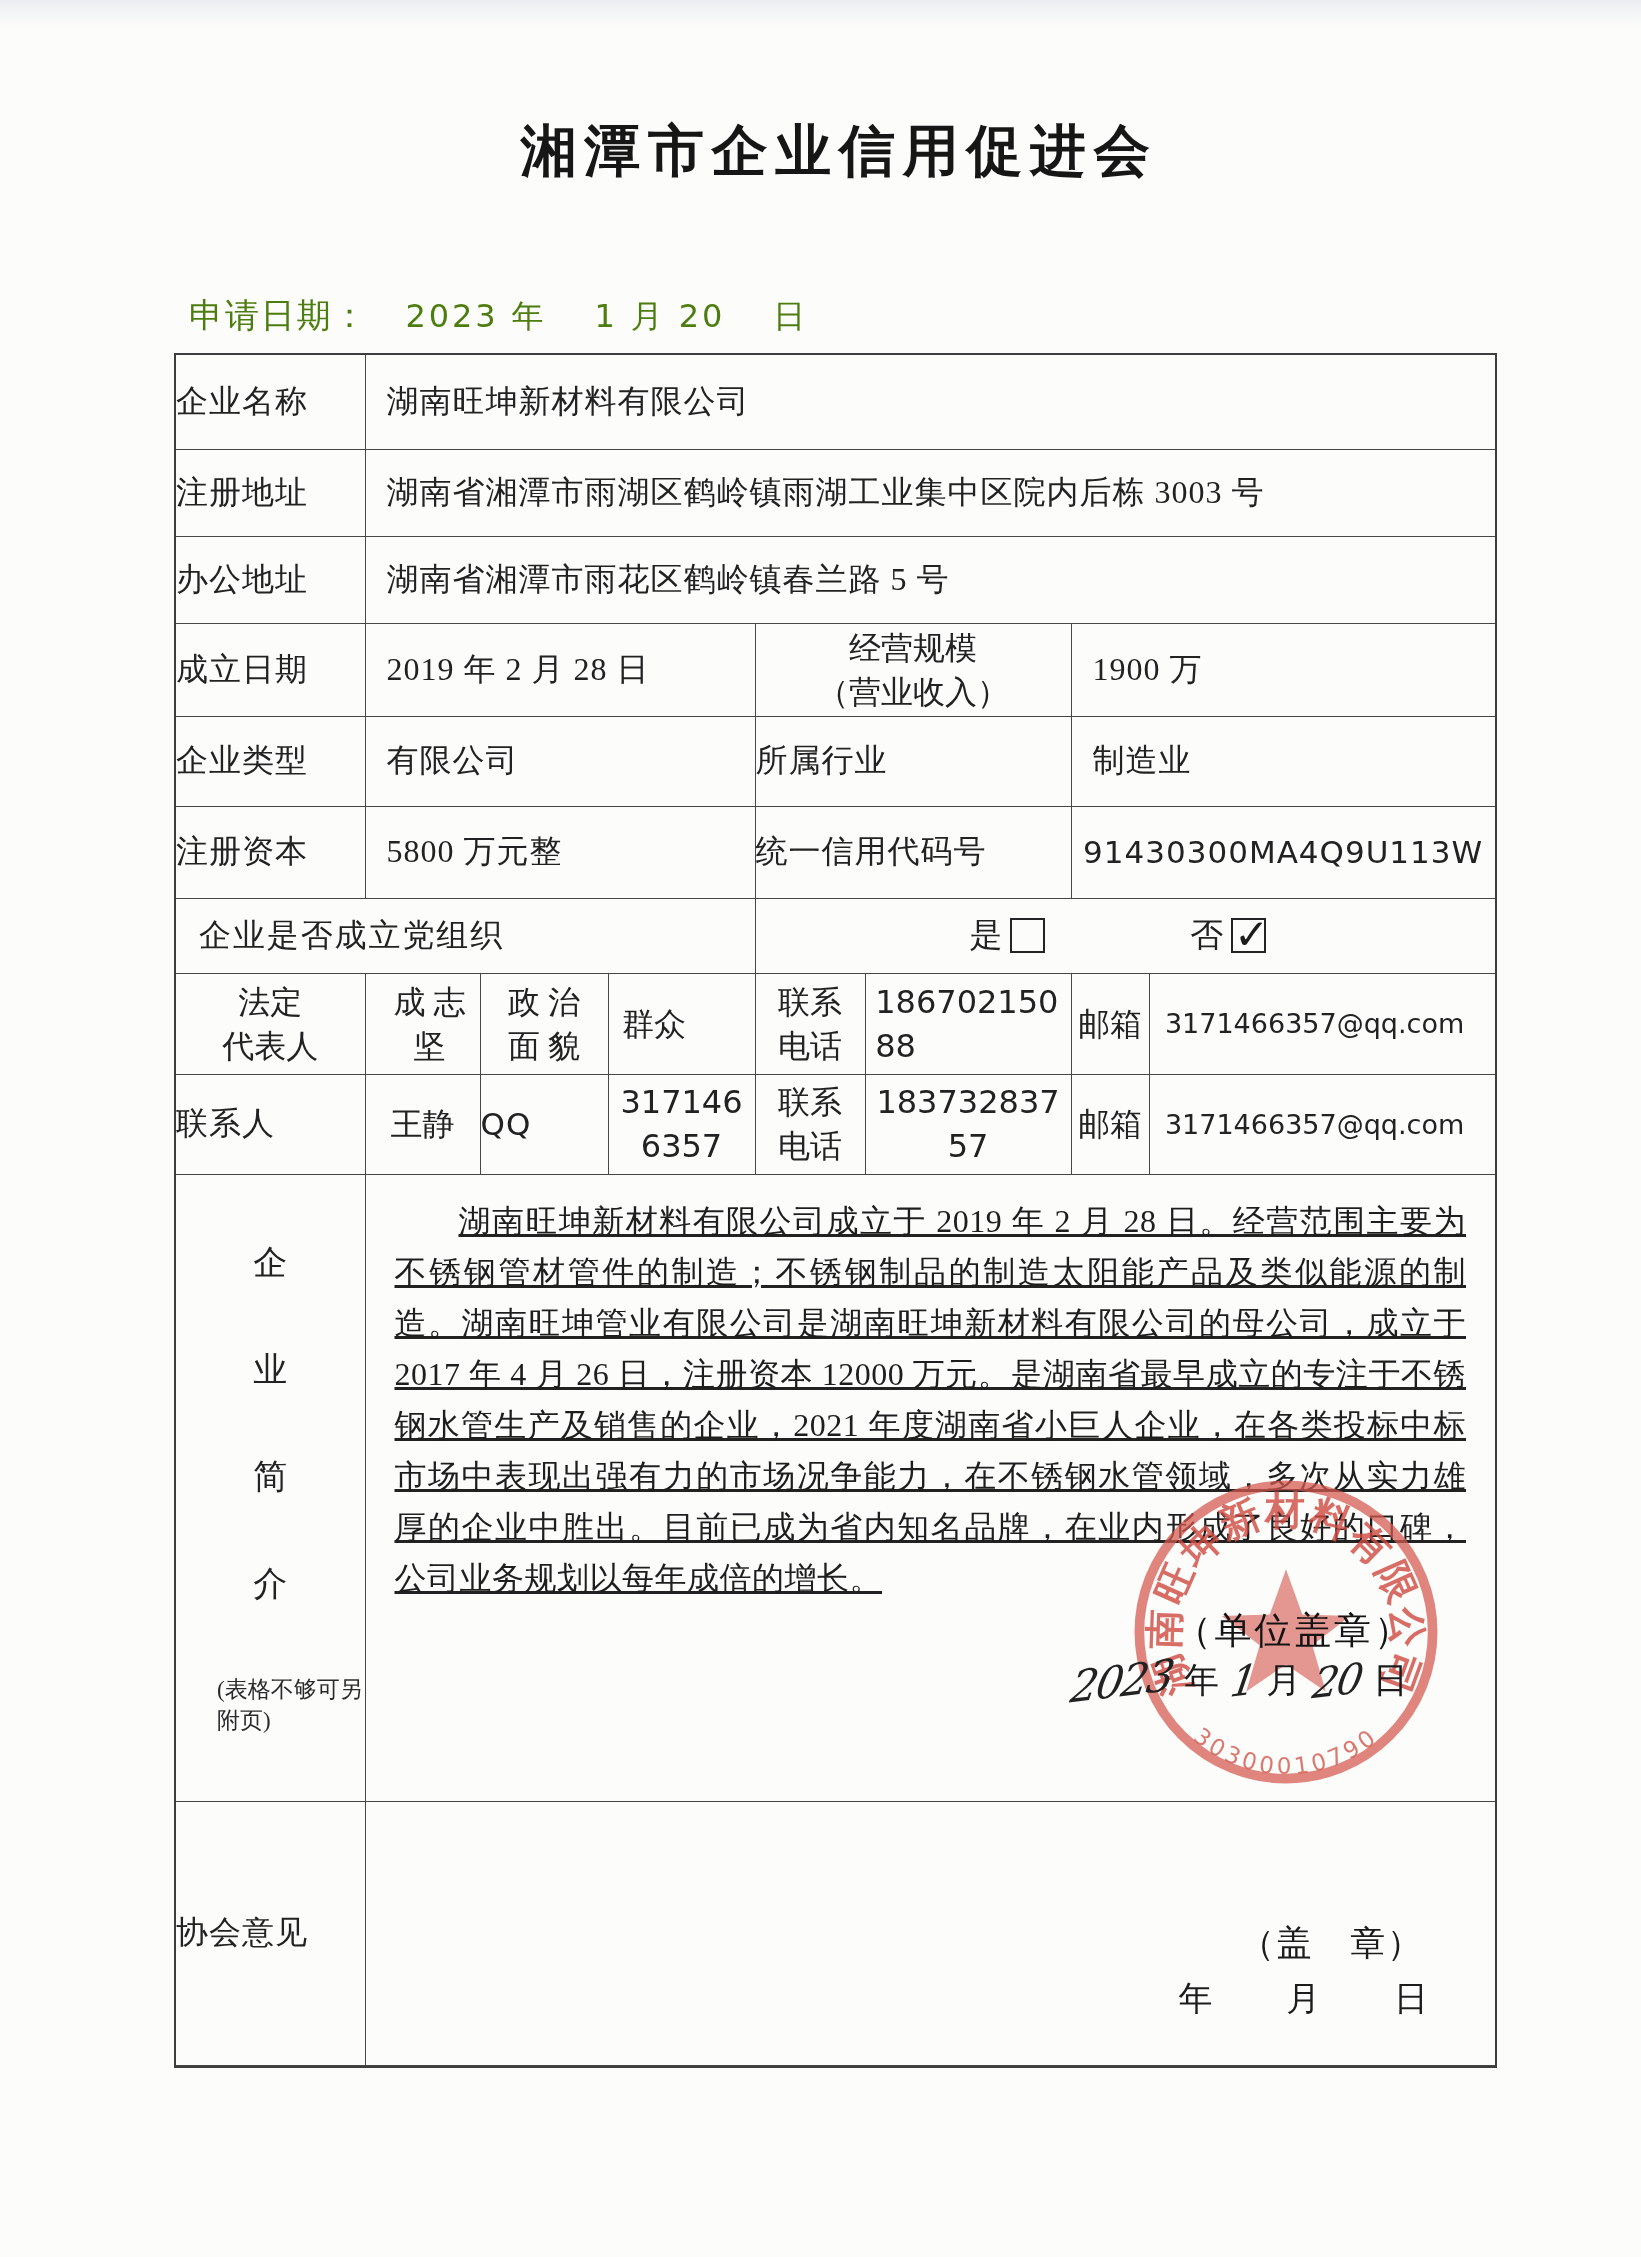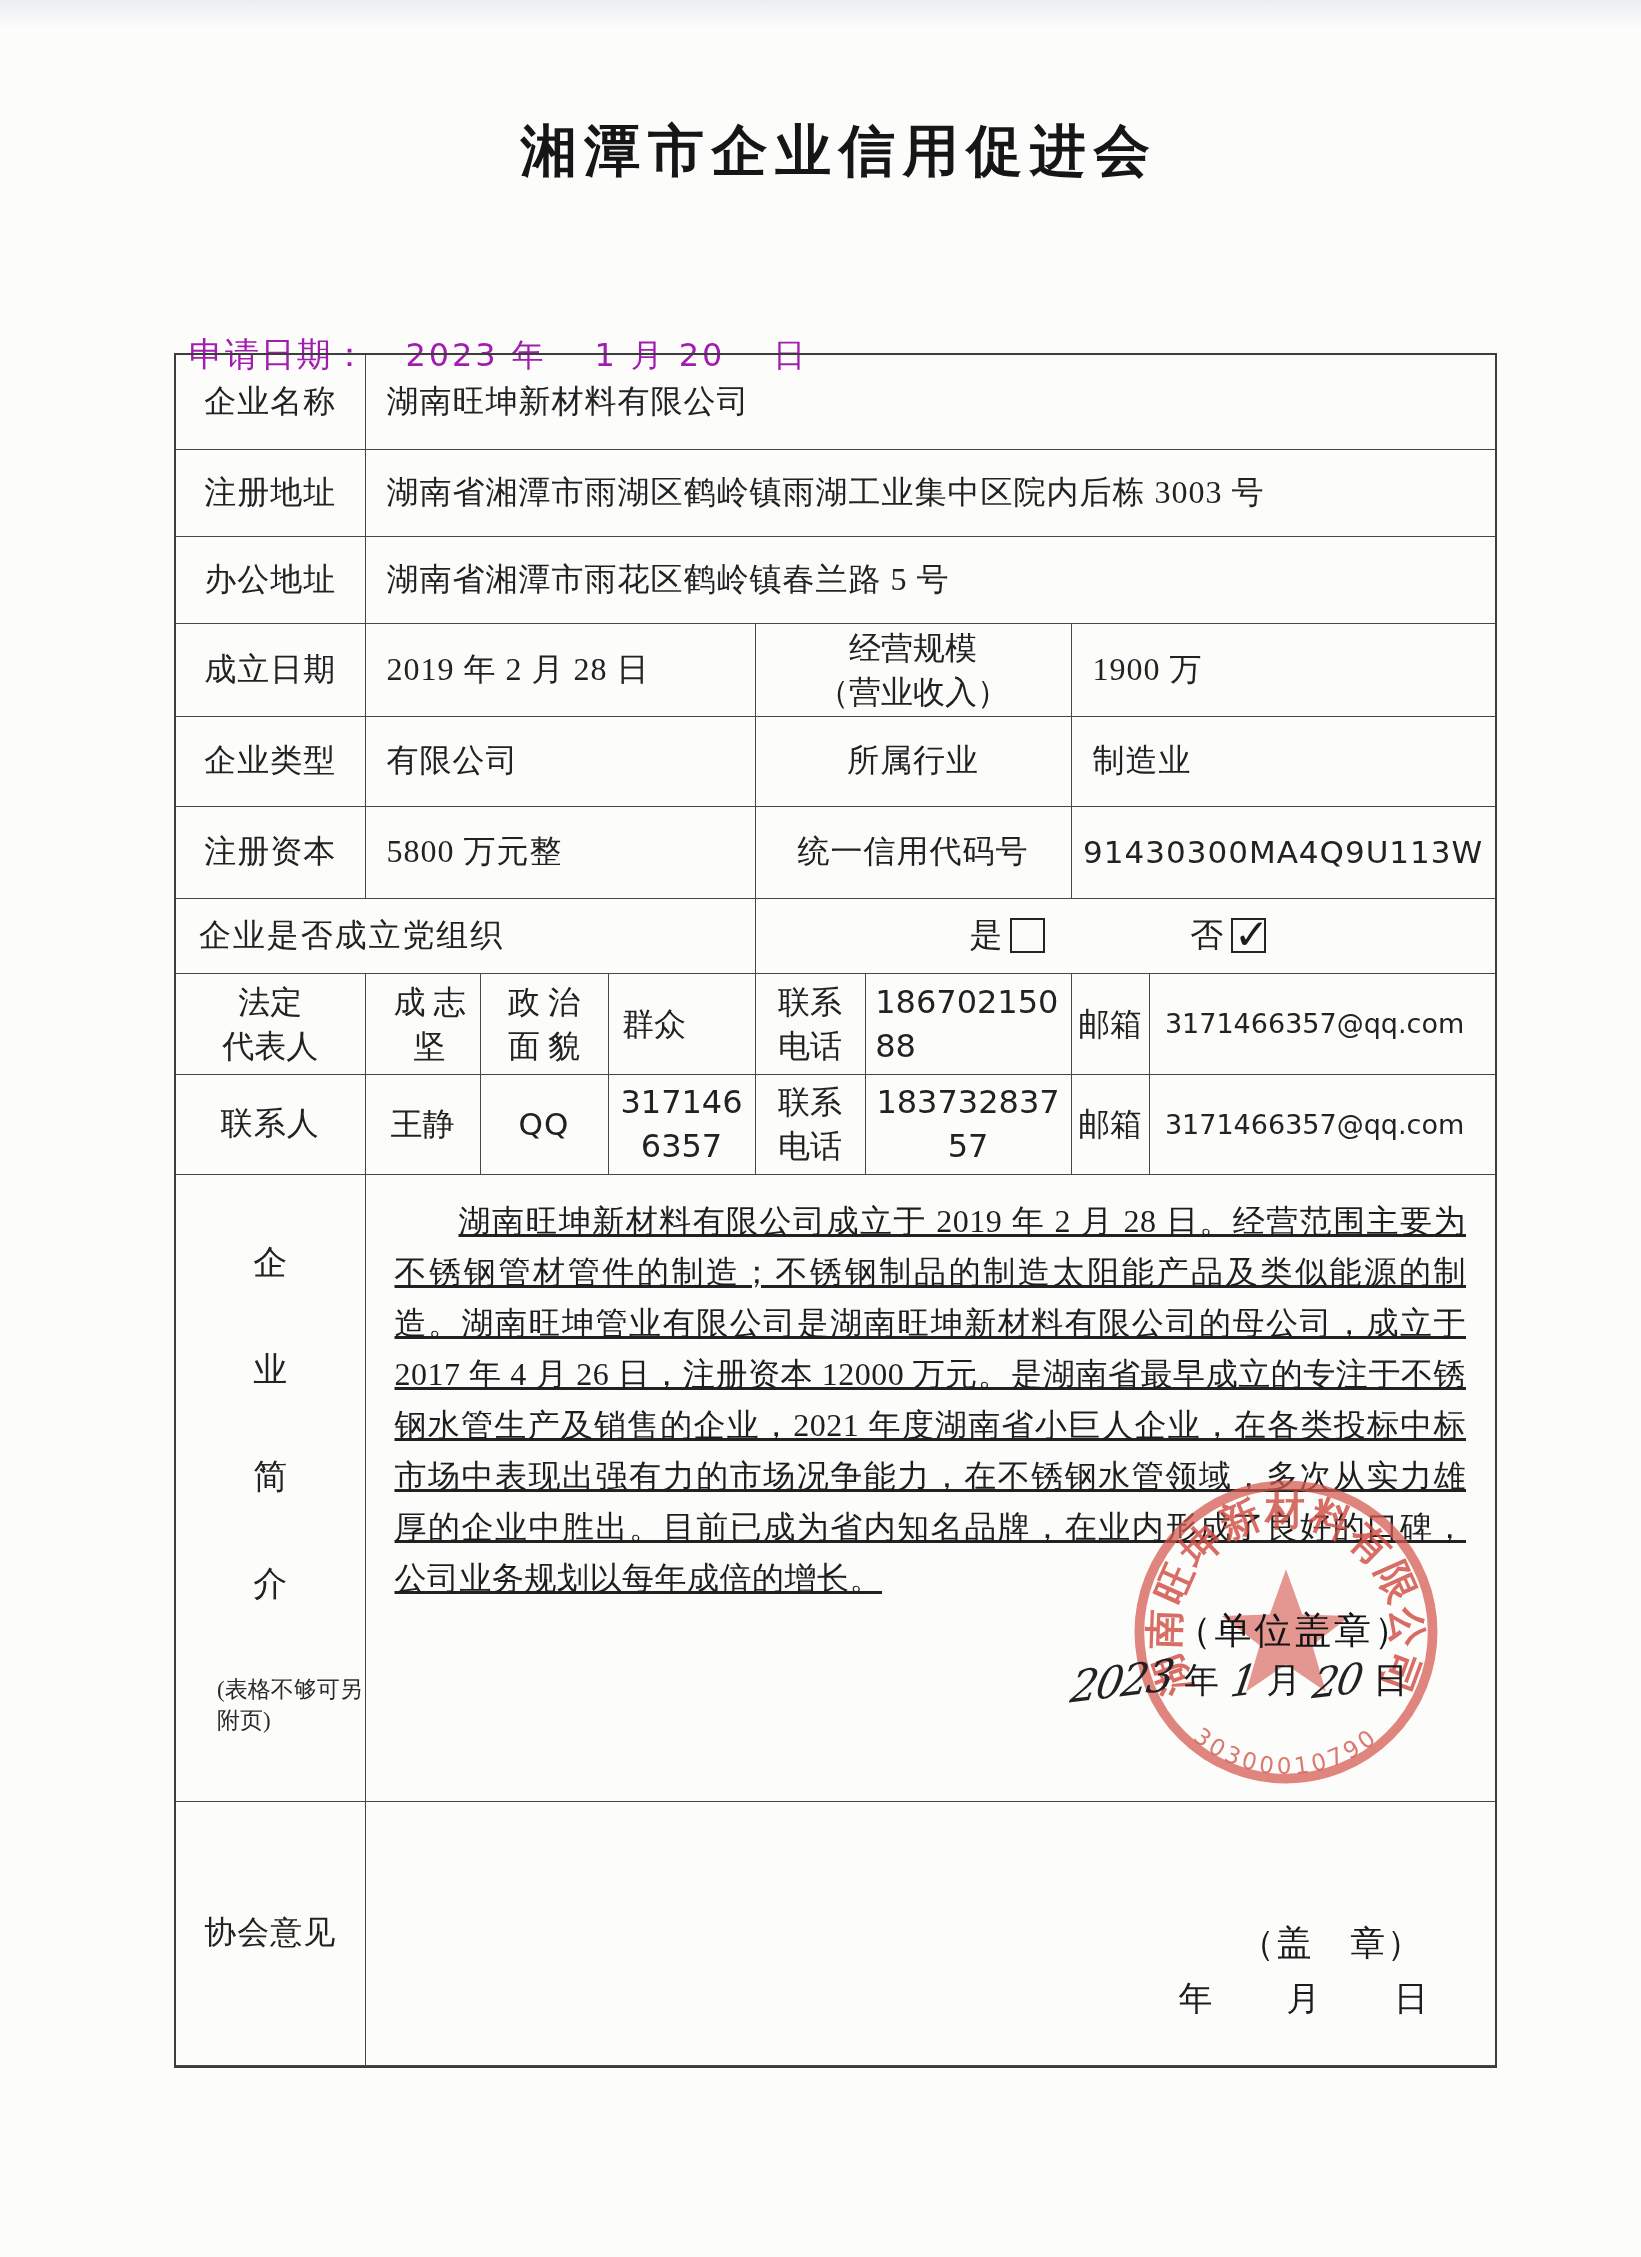--- a/index.html
+++ b/index.html
@@ -18,34 +18,34 @@
   .scan-top-band {
     position:absolute; left:0; top:0; right:0; height:29px;
     background:linear-gradient(#e7eaee 0%, #f3f5f6 55%, #fcfcfb 100%);
     opacity:.8;
   }
 
   
   .titles { position:absolute; left:0; top:114px; width:1641px; text-align:center; }
   .title-l1 { font-size:56px; font-weight:700; letter-spacing:7.7px; color:#161616;padding-left:37px; }
   .title-l2 { font-size:54px; font-weight:700; letter-spacing:4.8px; color:#161616; margin-top:5.8px; }
-  .apply-date { position:absolute; left:189px; top:293px; font-size:34px; color:#a21caf; letter-spacing:1.9px;margin-top:39px; }
+  .apply-date { position:absolute; left:189px; top:293px; font-size:34px; color:#4d7c0f; letter-spacing:1.9px; }
   .apply-date .num { margin-left:37px; letter-spacing:2.9px; font-family:"DejaVu Sans", sans-serif; font-size:32px; }
 
   
   table.form {
     position:absolute; left:174px; top:353px;
     width:1321px; border-collapse:collapse; table-layout:fixed;
     background:transparent;
   }
   table.form, table.form td { border:1.9px solid #474747; }
   table.form { border:2.9px solid #3d3d3d; }
   table.form::after { content:""; }
   td { vertical-align:middle; font-size:32px; color:#222; }
-  td.lab { text-align:center; letter-spacing:1px; }
+  td.lab { letter-spacing:1px; }
   td.lab2 { text-align:center; line-height:44px; }
   td.val { text-align:left; padding:3.9px 9.7px 3.9px 21px; letter-spacing:1px; }
   td.val .figs, .figs { font-family:"DejaVu Sans", sans-serif; font-size:31px; }
   td.party-lab { text-align:left; padding-left:23px; letter-spacing:1.9px; }
   td.num { font-family:"DejaVu Sans", sans-serif; font-size:32px; word-break:break-all; line-height:44px; }
   td.num-left { text-align:left; padding:1.9px 5.8px 1.9px 9.7px; }
   td.num-center { text-align:center; padding:1.9px 5.8px; }
   td.email { font-family:"DejaVu Sans", sans-serif; font-size:27px; text-align:left; padding-left:15.4px; }
   td.wrapcjk { text-align:center; line-height:44px; padding:1.9px 3.9px; }
 

